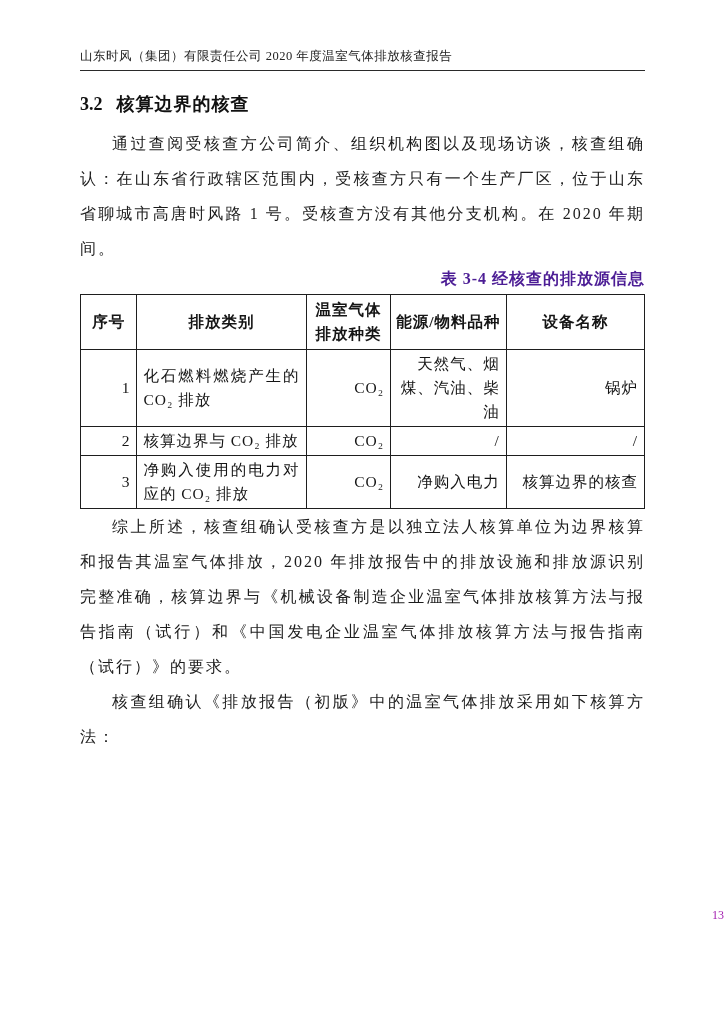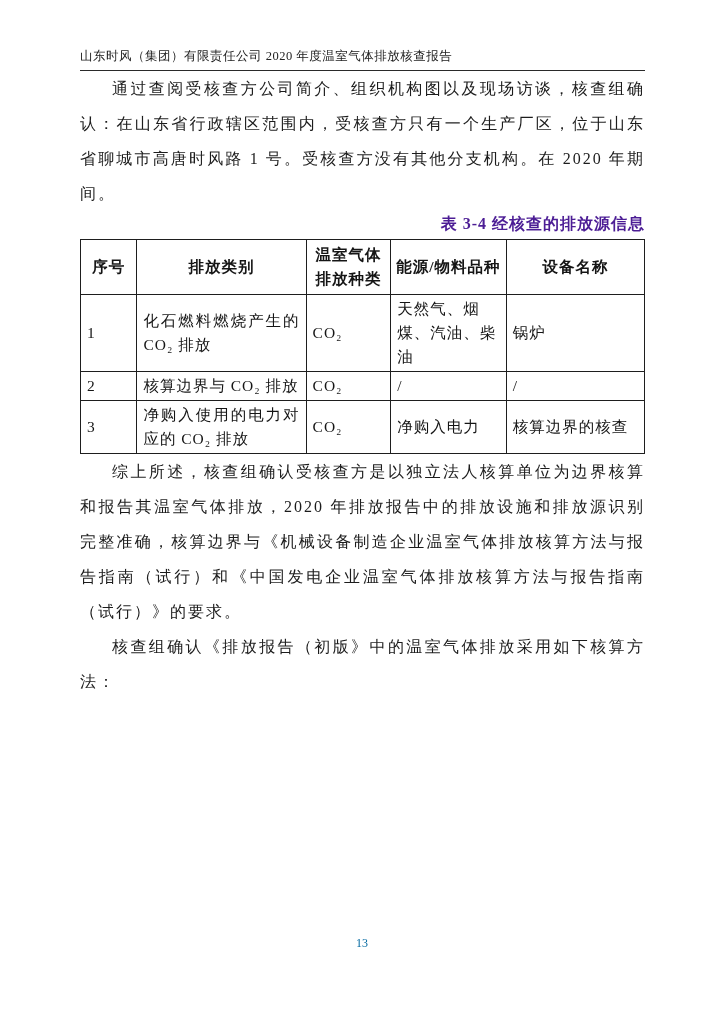--- a/index.html
+++ b/index.html
@@ -69,46 +69,49 @@
     vertical-align: middle;
     color: #151515;
     letter-spacing: 1px;
   }
   table.src-table th {
     font-weight: bold;
     text-align: center;
     white-space: pre-line;
     padding: 3px 4px;
   }
-  td.c-center { text-align: left; }
+  td.c-center { text-align: right; }
   td.c-justify { text-align: justify; }
   col.w-no    { width: 10%; }
   col.w-cat   { width: 30%; }
   col.w-gas   { width: 15%; }
   col.w-fuel  { width: 20.5%; }
   col.w-dev   { width: 24.5%; }
   .page-footer {
     position: absolute;
-    top: 936px;
+    top: 908px;
     left: 0;
     width: 100%;
-    text-align: center;
+    text-align: right;
     font-size: 12px;
-    color: #0369a1;
+    color: #a21caf;
   }
 </style>
 </head>
 <body>
 
 <div class="page">
 
   <div class="doc-header">
     <span>山东时风（集团）有限责任公司 2020 年度温室气体排放核查报告</span>
   </div>
 
+  <h2 class="section-heading">
+    <span class="hnum">3.2</span><span class="htitle">核算边界的核查</span>
+  </h2>
 
   <p class="body-para">通过查阅受核查方公司简介、组织机构图以及现场访谈，核查组确认：在山东省行政辖区范围内，受核查方只有一个生产厂区，位于山东省聊城市高唐时风路 1 号。受核查方没有其他分支机构。在 2020 年期间。</p>
 
   <div class="table-caption">表 3-4 经核查的排放源信息</div>
 
   <table class="src-table">
     <colgroup>
       <col class="w-no">
         <col class="w-cat">
         <col class="w-gas">

